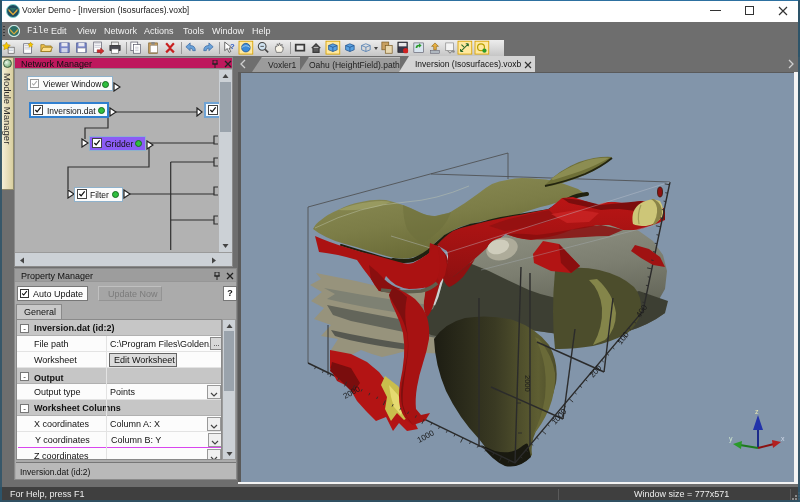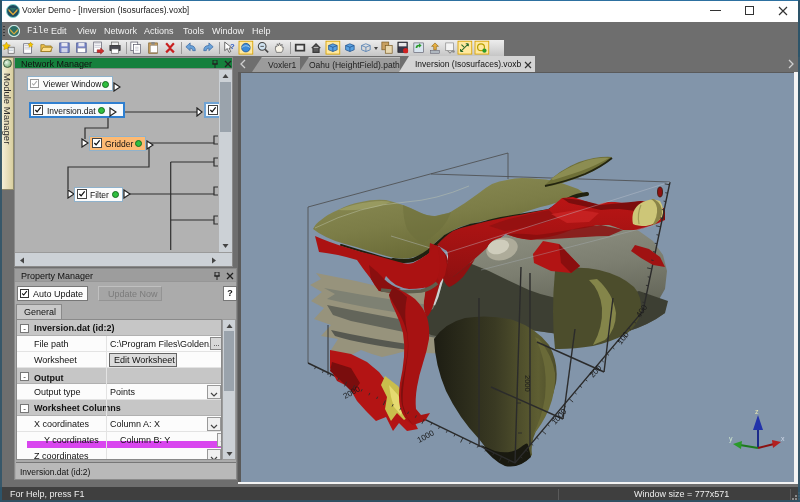--- a/index.html
+++ b/index.html
@@ -169,21 +169,21 @@
         <circle cx="11" cy="11" r="2.5" fill="#2a9a2a"></circle>
       </g>
 </svg>
 
 <div class="abs" style="left:2px;top:57px;width:12px;height:430px;background:#6e6e6e;"></div>
 <div class="abs" style="left:1px;top:57px;width:13px;height:133px;background:linear-gradient(90deg,#f4eed6,#d9cf9f);border:1px solid #8f8a6a;"></div>
 <div class="abs" style="left:3px;top:59px;width:9px;height:9px;border-radius:50%;background:radial-gradient(circle at 35% 35%,#e8f5e8,#5a9a5a);border:1px solid #3a5a3a;"></div>
 <div class="abs" style="left:13px;top:73px;font-size:9.5px;color:#2d2d2d;transform:rotate(90deg);transform-origin:0 0;white-space:nowrap;">Module Manager</div>
 
 <div class="abs" style="left:14px;top:57px;width:219px;height:210px;background:#b2b2b2;border:1px solid #8a8a8a;">
-  <div class="abs" style="left:0;top:0;width:217px;height:11px;background:#15803d;border-bottom:1px solid #8a8a8a;">
+  <div class="abs" style="left:0;top:0;width:217px;height:11px;background:#be185d;border-bottom:1px solid #8a8a8a;">
     <span class="abs" style="left:6px;top:1px;font-size:9px;color:#111;">Network Manager</span>
     <svg class="abs" style="left:196px;top:2px;" width="8" height="8" viewBox="0 0 8 8">
           <path d="M2 0 H6 V4 H2 Z M4 4 V8 M1 4 H7" stroke="#222" stroke-width="1" fill="none"></path>
         </svg>
     <svg class="abs" style="left:209px;top:2px;" width="8" height="8" viewBox="0 0 8 8">
           <path d="M1 1 L7 7 M7 1 L1 7" stroke="#222" stroke-width="1.3"></path>
         </svg>
   </div>
   <div class="abs" style="left:0;top:12px;width:204px;height:182px;background:#b2b2b2;overflow:hidden;">
     <svg class="abs" style="left:0;top:0;" width="204" height="182" viewBox="0 0 204 182">
@@ -207,21 +207,21 @@
             <svg style="display:block" width="100%" height="100%" viewBox="0 0 9 9" preserveAspectRatio="none">
               <path d="M1.5 4.5 L3.5 6.5 L7.5 1.5" stroke="#aaa" stroke-width="1.4" fill="none"></path>
             </svg>
           </div>
       <span class="abs" style="left:15px;top:2px;font-size:8.5px;color:#111;white-space:nowrap;">Viewer Window</span>
       <div class="abs" style="left:74px;top:4px;width:7px;height:7px;border-radius:50%;background:#2fbf3f;border:1px solid #156a1f;"></div>
     </div>
     <svg class="abs" style="left:98px;top:12px;" width="8" height="10" viewBox="0 0 8 10">
           <path d="M1 1 L7 5 L1 9 Z" fill="#fff" stroke="#222" stroke-width="1.2"></path>
         </svg>
-    <div class="abs" style="left:14px;top:32px;width:96px;height:16px;background:#f6fafd;border:2px solid #2f7fd0;">
+    <div class="abs" style="left:14px;top:32px;width:80px;height:16px;background:#f6fafd;border:2px solid #2f7fd0;">
       <div class="abs" style="left:2px;top:1px;width:10px;height:10px;background:#fff;border:1px solid #444;">
             <svg style="display:block" width="100%" height="100%" viewBox="0 0 9 9" preserveAspectRatio="none">
               <path d="M1.5 4.5 L3.5 6.5 L7.5 1.5" stroke="#111" stroke-width="1.4" fill="none"></path>
             </svg>
           </div>
       <span class="abs" style="left:16px;top:2px;font-size:8.5px;color:#111;white-space:nowrap;">Inversion.dat</span>
       <div class="abs" style="left:67px;top:3px;width:7px;height:7px;border-radius:50%;background:#2fbf3f;border:1px solid #156a1f;"></div>
     </div>
     <svg class="abs" style="left:94px;top:37px;" width="8" height="10" viewBox="0 0 8 10">
           <path d="M1 1 L7 5 L1 9 Z" fill="#fff" stroke="#222" stroke-width="1.2"></path>
@@ -232,21 +232,21 @@
     <div class="abs" style="left:189px;top:32px;width:15px;height:16px;background:#f6fafd;border:2px solid #6fa3d4;border-right:none;">
       <div class="abs" style="left:2px;top:1px;width:10px;height:10px;background:#fff;border:1px solid #444;">
             <svg style="display:block" width="100%" height="100%" viewBox="0 0 9 9" preserveAspectRatio="none">
               <path d="M1.5 4.5 L3.5 6.5 L7.5 1.5" stroke="#111" stroke-width="1.4" fill="none"></path>
             </svg>
           </div>
     </div>
     <svg class="abs" style="left:66px;top:68px;" width="8" height="10" viewBox="0 0 8 10">
           <path d="M1 1 L7 5 L1 9 Z" fill="#fff" stroke="#222" stroke-width="1.2"></path>
         </svg>
-    <div class="abs" style="left:74px;top:66px;width:57px;height:15px;background:#fdba74;border:1px solid #8fb2cc;">
+    <div class="abs" style="left:74px;top:66px;width:57px;height:15px;background:#8b5cf6;border:1px solid #8fb2cc;">
       <div class="abs" style="left:2px;top:1px;width:10px;height:10px;background:#fff;border:1px solid #444;">
             <svg style="display:block" width="100%" height="100%" viewBox="0 0 9 9" preserveAspectRatio="none">
               <path d="M1.5 4.5 L3.5 6.5 L7.5 1.5" stroke="#111" stroke-width="1.4" fill="none"></path>
             </svg>
           </div>
       <span class="abs" style="left:15px;top:2px;font-size:8.5px;color:#111;white-space:nowrap;">Gridder</span>
       <div class="abs" style="left:45px;top:3px;width:7px;height:7px;border-radius:50%;background:#2fbf3f;border:1px solid #156a1f;"></div>
     </div>
     <svg class="abs" style="left:131px;top:70px;" width="8" height="10" viewBox="0 0 8 10">
           <path d="M1 1 L7 5 L1 9 Z" fill="#fff" stroke="#222" stroke-width="1.2"></path>
@@ -342,21 +342,21 @@
           <div class="abs" style="left:3px;top:4px;width:9px;height:9px;background:#fff;border:1px solid #777;font-size:8px;line-height:7px;text-align:center;color:#111;">-</div>
       <span class="abs" style="left:17px;top:3px;font-size:9px;font-weight:bold;color:#111;">Worksheet Columns</span>
     </div>
     <div class="abs" style="left:0;top:96px;width:204px;height:16px;border-bottom:1px solid #e3e3e3;padding-left:10px;">
       <span class="abs" style="left:17px;top:3px;font-size:9px;color:#111;">X coordinates</span>
       <span class="abs" style="left:93px;top:3px;font-size:9px;color:#111;">Column A: X</span>
           <div class="abs" style="left:190px;top:1px;width:14px;height:14px;background:#f0f0f0;border:1px solid #999;"><svg width="12" height="12" viewBox="0 0 12 12">
               <path d="M3 5 L6 8 L9 5" stroke="#444" stroke-width="1.2" fill="none"></path>
             </svg></div>
     </div>
-    <div class="abs" style="left:10px;top:112px;width:204px;height:16px;border-bottom:7px solid #d946ef;">
+    <div class="abs" style="left:1px;top:112px;width:204px;height:16px;border-bottom:1px solid #d946ef;">
       <span class="abs" style="left:17px;top:3px;font-size:9px;color:#111;">Y coordinates</span>
       <span class="abs" style="left:93px;top:3px;font-size:9px;color:#111;">Column B: Y</span>
           <div class="abs" style="left:190px;top:1px;width:14px;height:14px;background:#f0f0f0;border:1px solid #999;"><svg width="12" height="12" viewBox="0 0 12 12">
               <path d="M3 5 L6 8 L9 5" stroke="#444" stroke-width="1.2" fill="none"></path>
             </svg></div>
     </div>
     <div class="abs" style="left:0;top:128px;width:204px;height:16px;border-bottom:1px solid #e3e3e3;">
       <span class="abs" style="left:17px;top:3px;font-size:9px;color:#111;">Z coordinates</span>
       <span class="abs" style="left:93px;top:20px;font-size:9px;color:#111;">Column C: Z</span>
           <div class="abs" style="left:190px;top:1px;width:14px;height:14px;background:#f0f0f0;border:1px solid #999;"><svg width="12" height="12" viewBox="0 0 12 12">

